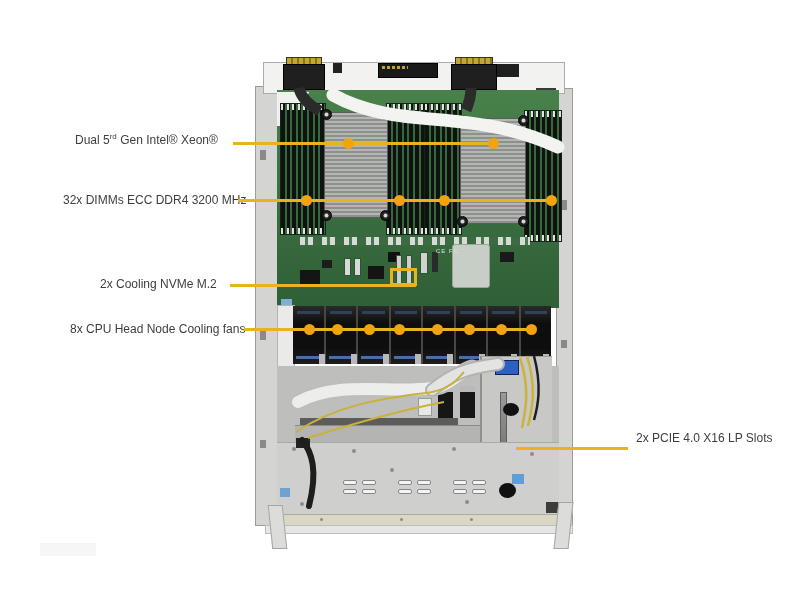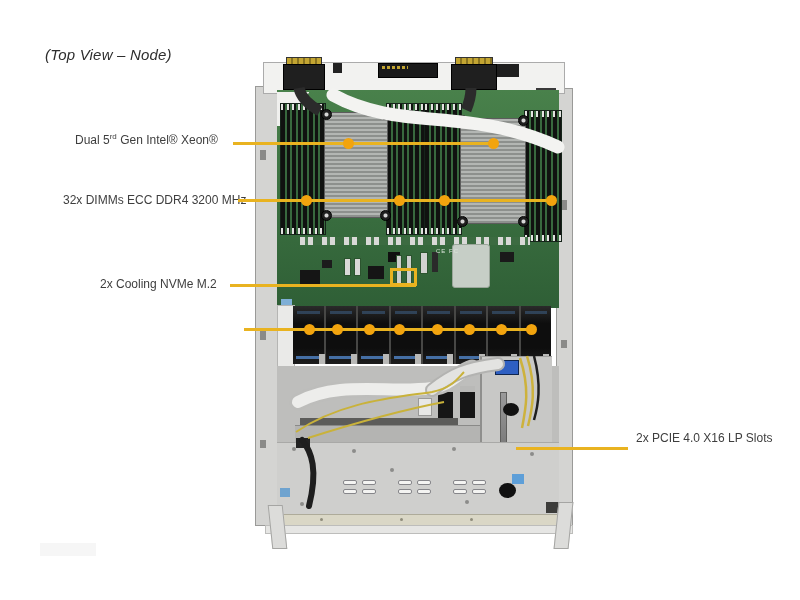--- a/index.html
+++ b/index.html
@@ -31,21 +31,20 @@
   .vents i{display:block;background:#f4f4f2;border:1px solid #86868a;border-radius:2px;}
   .sdot{position:absolute;width:4px;height:4px;border-radius:50%;background:#8c8c8a;}
   .marking{position:absolute;font-size:6px;color:#d9e2d9;letter-spacing:1px;}
   svg.overlay{position:absolute;left:0;top:0;pointer-events:none;}
 </style>
 </head>
 <body>
 
 <div id="app">
 
-  <div class="title" style="left:45px;top:46px;">(Top View – Node)</div>
 
   <div class="abs" style="left:255px;top:86px;width:22px;height:438px;background:#D4D4D2;border:1px solid #9a9a98;"></div>
   <div class="abs" style="left:556px;top:88px;width:15px;height:436px;background:#D4D4D2;border:1px solid #9a9a98;"></div>
   <div class="abs" style="left:260px;top:150px;width:6px;height:10px;background:#8a8a88;"></div>
   <div class="abs" style="left:260px;top:330px;width:6px;height:10px;background:#8a8a88;"></div>
   <div class="abs" style="left:260px;top:440px;width:6px;height:8px;background:#8a8a88;"></div>
   <div class="abs" style="left:561px;top:200px;width:6px;height:10px;background:#8a8a88;"></div>
   <div class="abs" style="left:561px;top:340px;width:6px;height:8px;background:#8a8a88;"></div>
 
   <div class="abs" style="left:263px;top:62px;width:300px;height:30px;background:#F2F2F0;border:1px solid #ABABAB;"></div>
@@ -192,20 +191,21 @@
   <div class="cline" style="left:238px;top:199px;width:316px;"></div>
   <div class="cdot" style="left:301px;top:195px;"></div>
   <div class="cdot" style="left:394px;top:195px;"></div>
   <div class="cdot" style="left:439px;top:195px;"></div>
   <div class="cdot" style="left:546px;top:195px;"></div>
 
   <div class="lbl" style="left:100px;top:277px;">2x Cooling NVMe M.2</div>
   <div class="cline" style="left:230px;top:284px;width:186px;"></div>
   <div class="cbracket" style="left:390px;top:268px;width:21px;height:12px;"></div>
 
+  <div class="lbl" style="left:70px;top:322px;">8x CPU Head Node Cooling fans</div>
   <div class="cline" style="left:244px;top:328px;width:292px;"></div>
   <div class="cdot" style="left:304px;top:324px;"></div>
   <div class="cdot" style="left:332px;top:324px;"></div>
   <div class="cdot" style="left:364px;top:324px;"></div>
   <div class="cdot" style="left:394px;top:324px;"></div>
   <div class="cdot" style="left:432px;top:324px;"></div>
   <div class="cdot" style="left:464px;top:324px;"></div>
   <div class="cdot" style="left:496px;top:324px;"></div>
   <div class="cdot" style="left:526px;top:324px;"></div>
 

